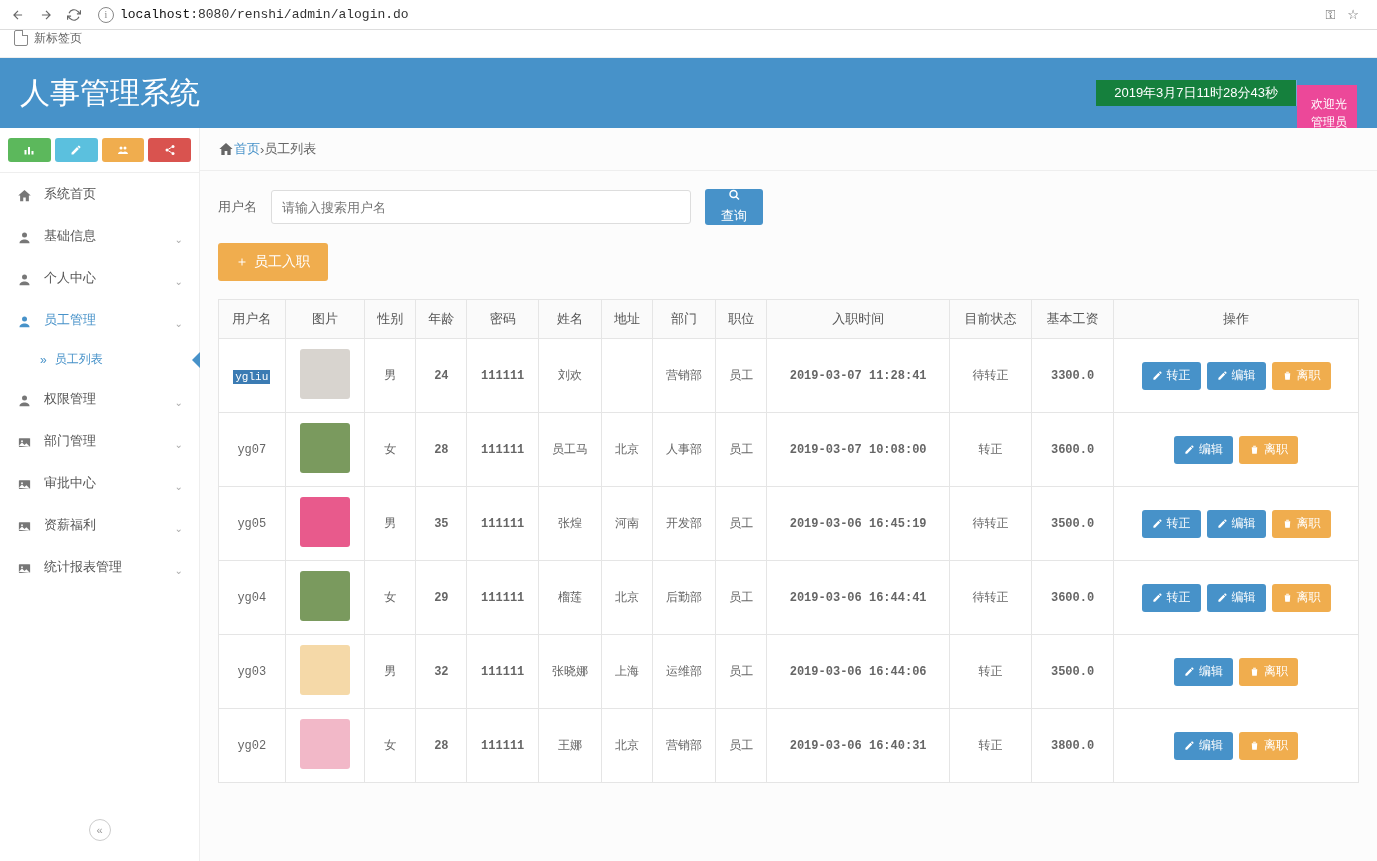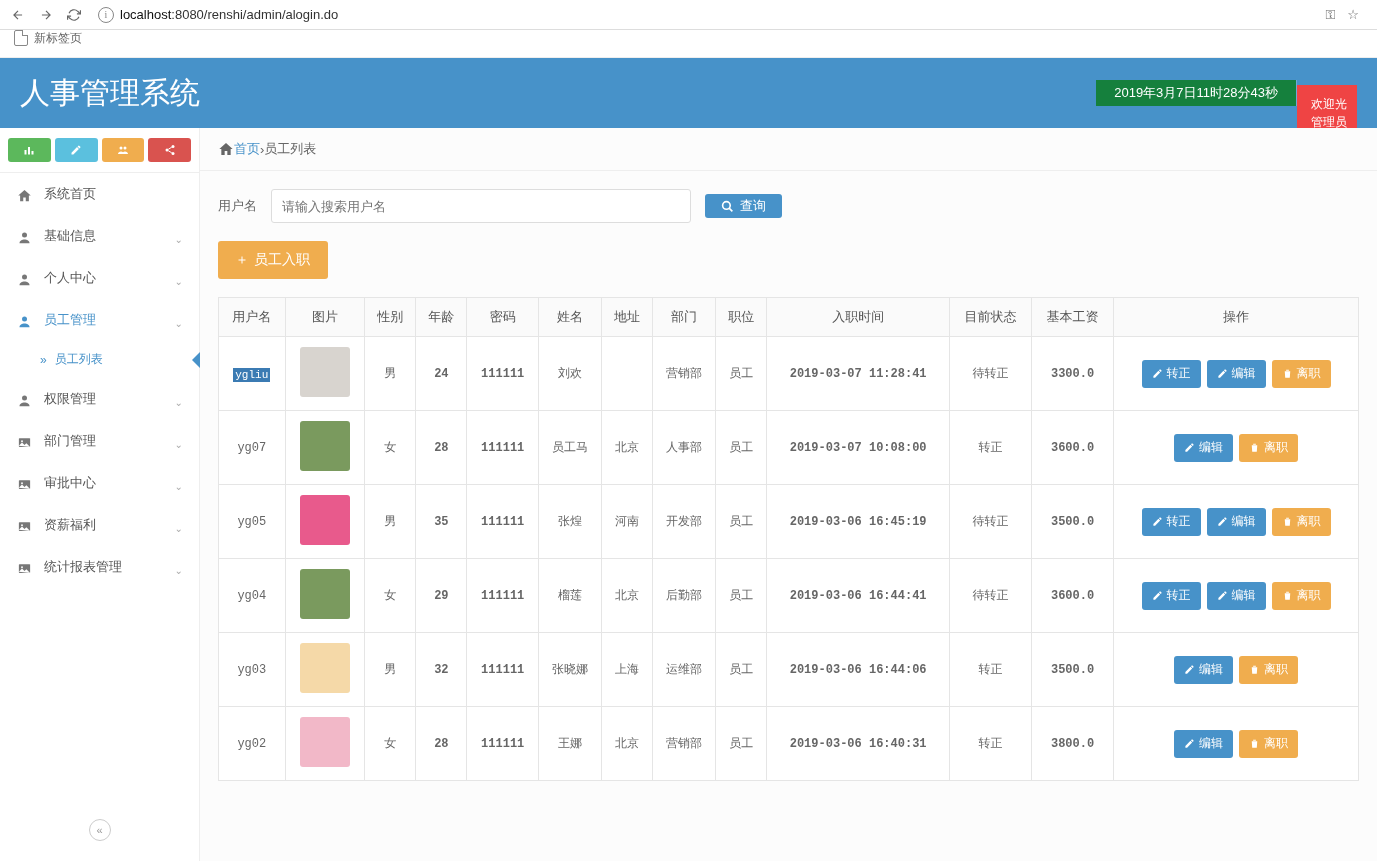--- a/index.html
+++ b/index.html
@@ -3,32 +3,32 @@
   <meta charset="utf-8">
   <style>
     * { margin: 0; padding: 0; box-sizing: border-box; }
     body { font-family: "Microsoft YaHei", Arial, sans-serif; font-size: 13px; color: #555; background: #fff; }
     
     
     .browser-bar { height: 30px; display: flex; align-items: center; padding: 0 8px; border-bottom: 1px solid #ddd; gap: 8px; }
     .browser-nav-btn { width: 20px; height: 20px; display: flex; align-items: center; justify-content: center; color: #666; cursor: pointer; }
     .url-bar { display: flex; align-items: center; flex: 1; padding: 0 6px; gap: 6px; color: #888; font-size: 13px; }
     .url-info-icon { width: 16px; height: 16px; border-radius: 50%; border: 1.5px solid #888; display: flex; align-items: center; justify-content: center; font-size: 10px; color: #888; font-family: serif; }
-    .url-text { color: #333; }
+    .url-text { color: #333; font-family: Liberation Mono, monospace; }
     .url-text .host { color: #111; font-weight: 500; }
     .browser-right { display: flex; gap: 12px; color: #666; padding-right: 10px; }
     .bookmark-bar { height: 28px; display: flex; padding: 0 14px; gap: 6px; color: #666; font-size: 12px; border-bottom: 1px solid #eee; }
     .page-icon { width: 14px; height: 16px; border: 1px solid #888; border-radius: 2px; position: relative; }
     .page-icon::after { content: ''; position: absolute; right: -1px; top: -1px; width: 5px; height: 5px; background: #fff; border-left: 1px solid #888; border-bottom: 1px solid #888; }
     
     
     .app-header { background: #4792c9; color: #fff; height: 70px; display: flex; align-items: center; padding: 0 20px; }
     .app-title { font-size: 30px; font-weight: 400; flex: 1; }
     .header-time { background: #15803d; padding: 4px 18px; font-size: 13px; border-right: 1px solid #6faad6; }
-    .header-welcome { background: #ef4444; padding: 10px 10px 10px 14px; font-size: 12px; line-height: 1.5; margin-top: 40px; }
+    .header-welcome { background: #ec4899; padding: 10px 10px 10px 14px; font-size: 12px; line-height: 1.5; margin-top: 40px; }
     
     
     .main-wrap { display: flex; min-height: calc(100vh - 128px); }
     .sidebar { width: 200px; border-right: 1px solid #eee; position: relative; }
     .content { flex: 1; background: #fcfcfc; }
     
     
     .side-toolbar { display: flex; gap: 4px; padding: 10px 8px; border-bottom: 1px solid #eee; }
     .side-tool-btn { flex: 1; height: 24px; border-radius: 3px; display: flex; align-items: center; justify-content: center; color: #fff; font-size: 11px; cursor: pointer; }
     .btn-green { background: #5cb85c; }
@@ -46,21 +46,21 @@
     .nav-sub::before { content: '»'; color: #4792c9; }
     .nav-sub-arrow { position: absolute; right: -1px; top: 50%; transform: translateY(-50%); width: 0; height: 0; border-top: 8px solid transparent; border-bottom: 8px solid transparent; border-right: 8px solid #4792c9; }
     .sidebar-collapse { position: absolute; bottom: 20px; left: 50%; transform: translateX(-50%); width: 22px; height: 22px; border: 1px solid #ccc; border-radius: 50%; display: flex; align-items: center; justify-content: center; color: #999; font-size: 11px; cursor: pointer; }
     
     
     .breadcrumb { padding: 12px 18px; display: flex; align-items: center; color: #666; font-size: 13px; border-bottom: 1px solid #eee; }
     .breadcrumb a { color: #4792c9; text-decoration: none; }
     .search-row { display: flex; align-items: center; gap: 14px; padding: 18px; }
     .search-label { color: #666; }
     .search-input { width: 420px; height: 34px; border: 1px solid #ddd; border-radius: 3px; padding: 0 10px; font-size: 13px; }
-    .search-btn { height: 24px; padding: 0 16px; background: #4792c9; color: #fff; border: none; border-radius: 3px; font-size: 13px; display: flex; align-items: center; gap: 6px; cursor: pointer; }
+    .search-btn { height: 36px; padding: 0 16px; background: #4792c9; color: #fff; border: none; border-radius: 3px; font-size: 13px; display: flex; align-items: center; gap: 6px; cursor: pointer; flex-direction: column; }
     .add-row { padding: 0 18px 18px; }
     .add-btn { height: 38px; padding: 0 18px; background: #f0ad4e; color: #fff; border: none; border-radius: 3px; font-size: 14px; display: flex; align-items: center; gap: 6px; cursor: pointer; }
     
     
     .tbl { width: calc(100% - 36px); margin: 0 18px; border-collapse: collapse; background: #fff; }
     .tbl th, .tbl td { border: 1px solid #e5e5e5; padding: 10px 8px; text-align: center; font-weight: normal; color: #666; font-size: 12px; }
     .tbl th { background: #fafafa; color: #555; font-size: 13px; }
     .tbl td.mono { font-family: "Courier New", monospace; font-size: 12px; font-weight: bold; }
     .avatar-cell { width: 50px; height: 50px; border-radius: 3px; display: inline-block; }
     .username-sel { color: #fff; background: #3b7bb3; padding: 1px 2px; font-family: "Courier New", monospace; font-size: 11px; }

